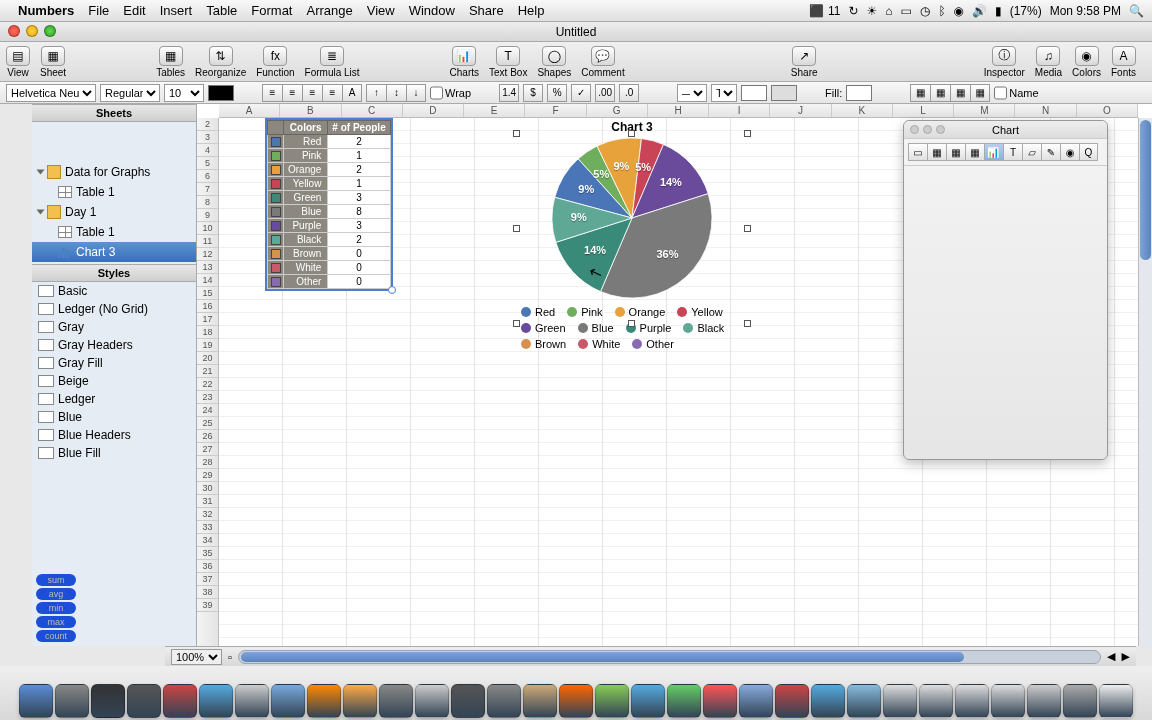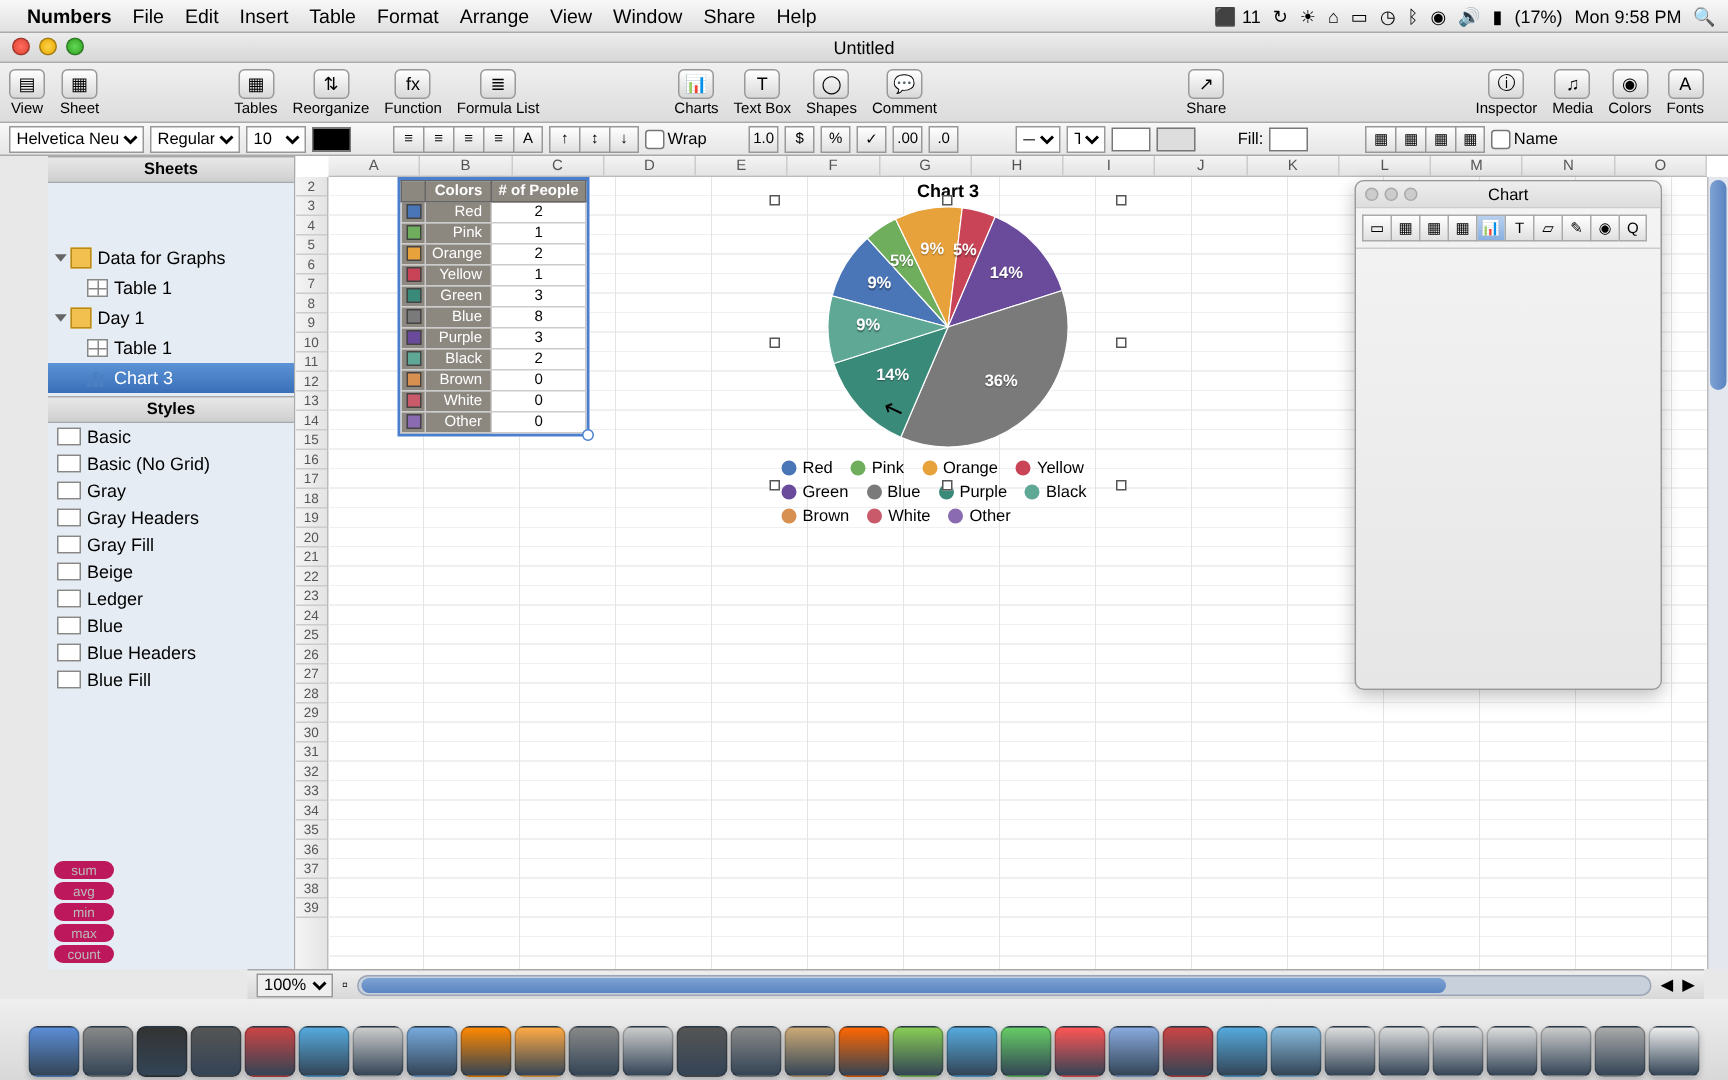--- a/index.html
+++ b/index.html
@@ -48,21 +48,21 @@
 .sbitem.sel { background: linear-gradient(#5b93d6,#3a6fb8); color: #fff; }
 .tri { display:inline-block; width:0;height:0;border-left:5px solid #666;border-top:4px solid transparent;border-bottom:4px solid transparent; transform:rotate(90deg);}
 .sheeticon { width:14px; height:14px; background:#f2c04e; border:1px solid #b88a1a; }
 .tableicon { width:14px; height:12px; background:#fff; border:1px solid #888; background-image:linear-gradient(#888,#888),linear-gradient(#888,#888); background-size:100% 1px,1px 100%; background-position:0 50%,50% 0; background-repeat:no-repeat;}
 .charticon { width:14px; height:12px; display:flex; align-items:flex-end; gap:1px; }
 .charticon span{ width:3px; background:#4a80c1;}
 .sblist { flex:1; overflow:auto; }
 .styleitem { padding: 2px 6px; font-size: 12px; display:flex; align-items:center; gap:4px; cursor:default;}
 .styleitem .sw { width:16px; height:12px; border:1px solid #888; background:#fff;}
 .sbfoot { padding:4px; display:flex; flex-direction:column; gap:2px;}
-.sbfoot .pill { font-size:9px; color:#bbb; background:#be185d; border-radius:8px; padding:1px 6px; width:40px; text-align:center;}
+.sbfoot .pill { font-size:9px; color:#bbb; background:#1d4ed8; border-radius:8px; padding:1px 6px; width:40px; text-align:center;}
 
 
 .canvas { flex: 1; position: relative; background: #fff; overflow: hidden; }
 .colhdrs { position: absolute; left: 22px; top: 0; right: 14px; height: 14px; display: flex; background: linear-gradient(#f4f4f4,#e4e4e4); border-bottom: 1px solid #bbb; font-size: 10px; }
 .colhdrs div { width: 64px; border-right: 1px solid #ccc; text-align: center; line-height: 14px; color:#555;}
 .rowhdrs { position: absolute; left: 0; top: 14px; width: 22px; bottom: 0; background: linear-gradient(to right,#f4f4f4,#e4e4e4); border-right: 1px solid #bbb; font-size: 9px; }
 .rowhdrs div { height: 13px; border-bottom: 1px solid #ccc; text-align: center; line-height: 13px; color:#555;}
 .gridarea { position:absolute; left:22px; top:14px; right:14px; bottom:0; }
 .gridlines { position:absolute; inset:0; background-image:
   repeating-linear-gradient(to right, transparent 0, transparent 63px, #e4e4e4 63px, #e4e4e4 64px),
@@ -238,21 +238,21 @@
     <div class="fmtgroup">
       <div class="fmtbtn">↑</div>
       <div class="fmtbtn">↕</div>
       <div class="fmtbtn">↓</div>
     </div>
     <label style="display:flex;align-items:center;gap:2px">
         <input type="checkbox" style="">
         <span>Wrap</span>
       </label>
     <div style="width:20px"></div>
-    <div class="fmtbtn">1.0</div>
+    <div class="fmtbtn">1.4</div>
     <div class="fmtbtn">$</div>
     <div class="fmtbtn">%</div>
     <div class="fmtbtn">✓</div>
     <div class="fmtbtn">.00</div>
     <div class="fmtbtn">.0</div>
     <div style="width:30px"></div>
     <select style="width:30px"><option>—</option></select>
     <select style="width:26px"><option>Thin</option></select>
     <div class="fmtswatch" style="background:#fff"></div>
     <div class="fmtswatch" style="background:#ddd"></div>
@@ -305,21 +305,21 @@
           </div>
         </div>
       <div class="sbhdr">Styles</div>
       <div class="sblist" id="stylelist">
           <div class="styleitem">
             <span class="sw"></span>
             <span>Basic</span>
           </div>
           <div class="styleitem">
             <span class="sw"></span>
-            <span>Basic (No Grid)</span>
+            <span>Ledger (No Grid)</span>
           </div>
           <div class="styleitem">
             <span class="sw"></span>
             <span>Gray</span>
           </div>
           <div class="styleitem">
             <span class="sw"></span>
             <span>Gray Headers</span>
           </div>
           <div class="styleitem">

